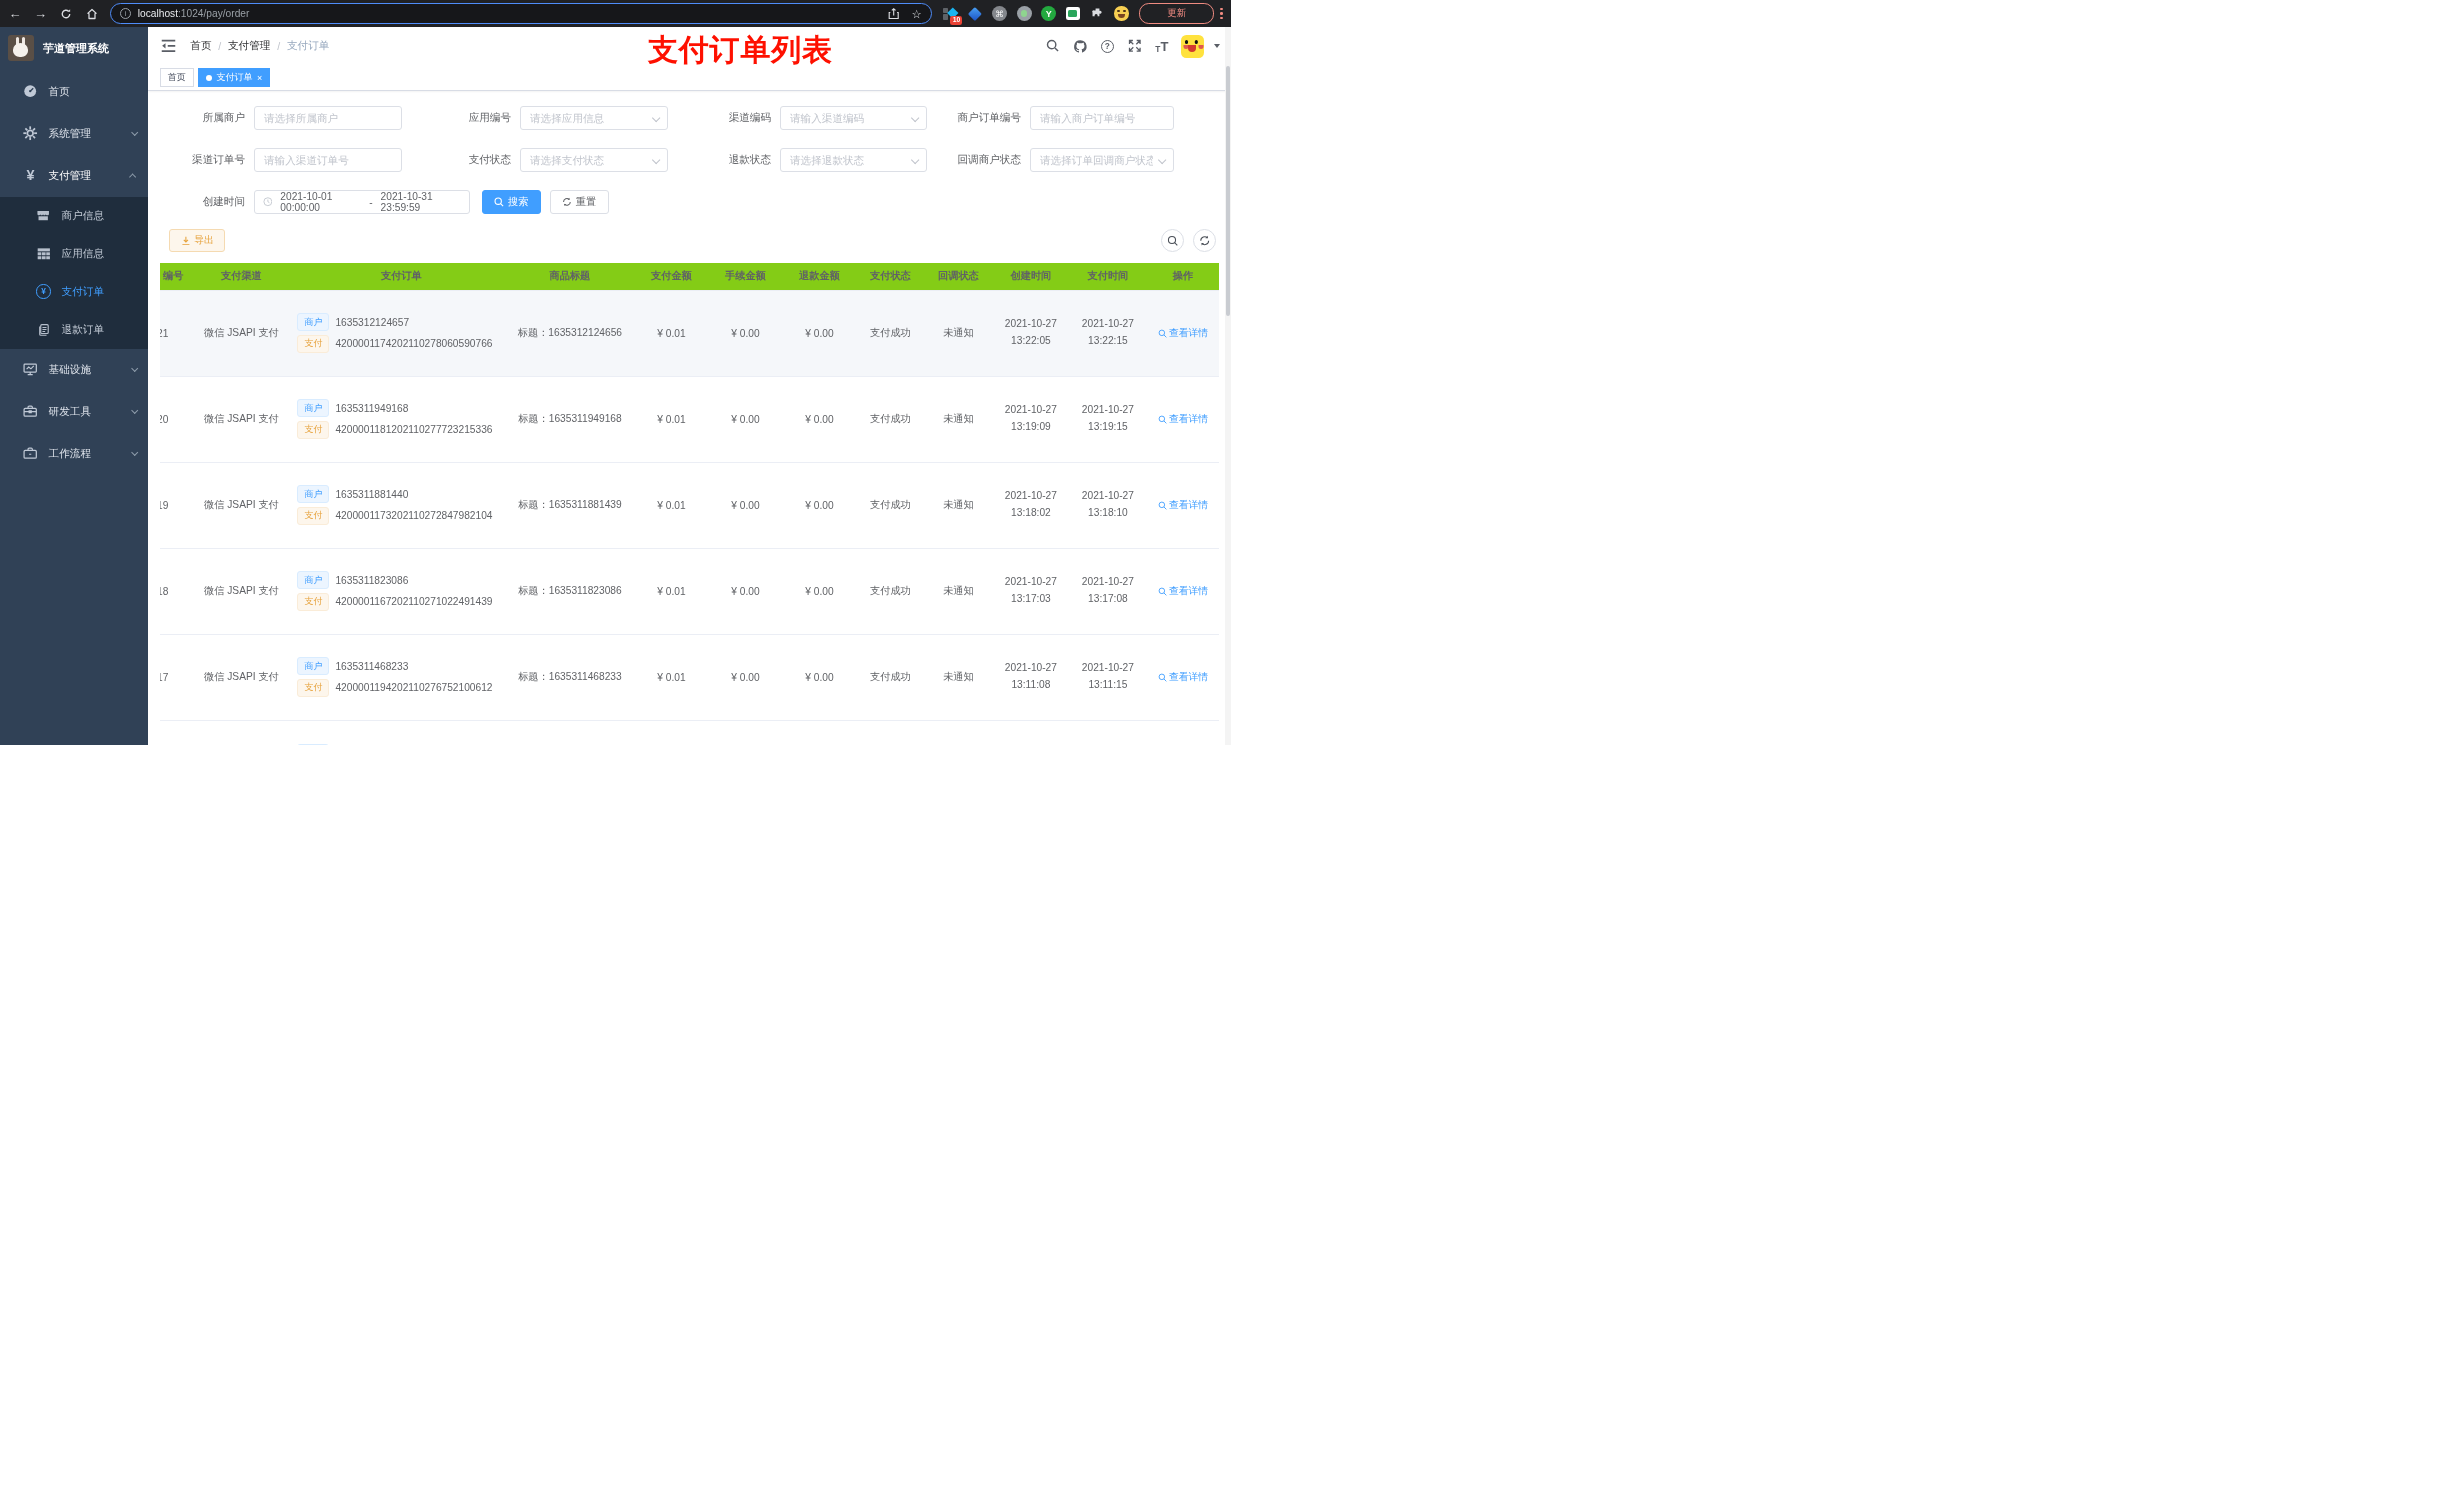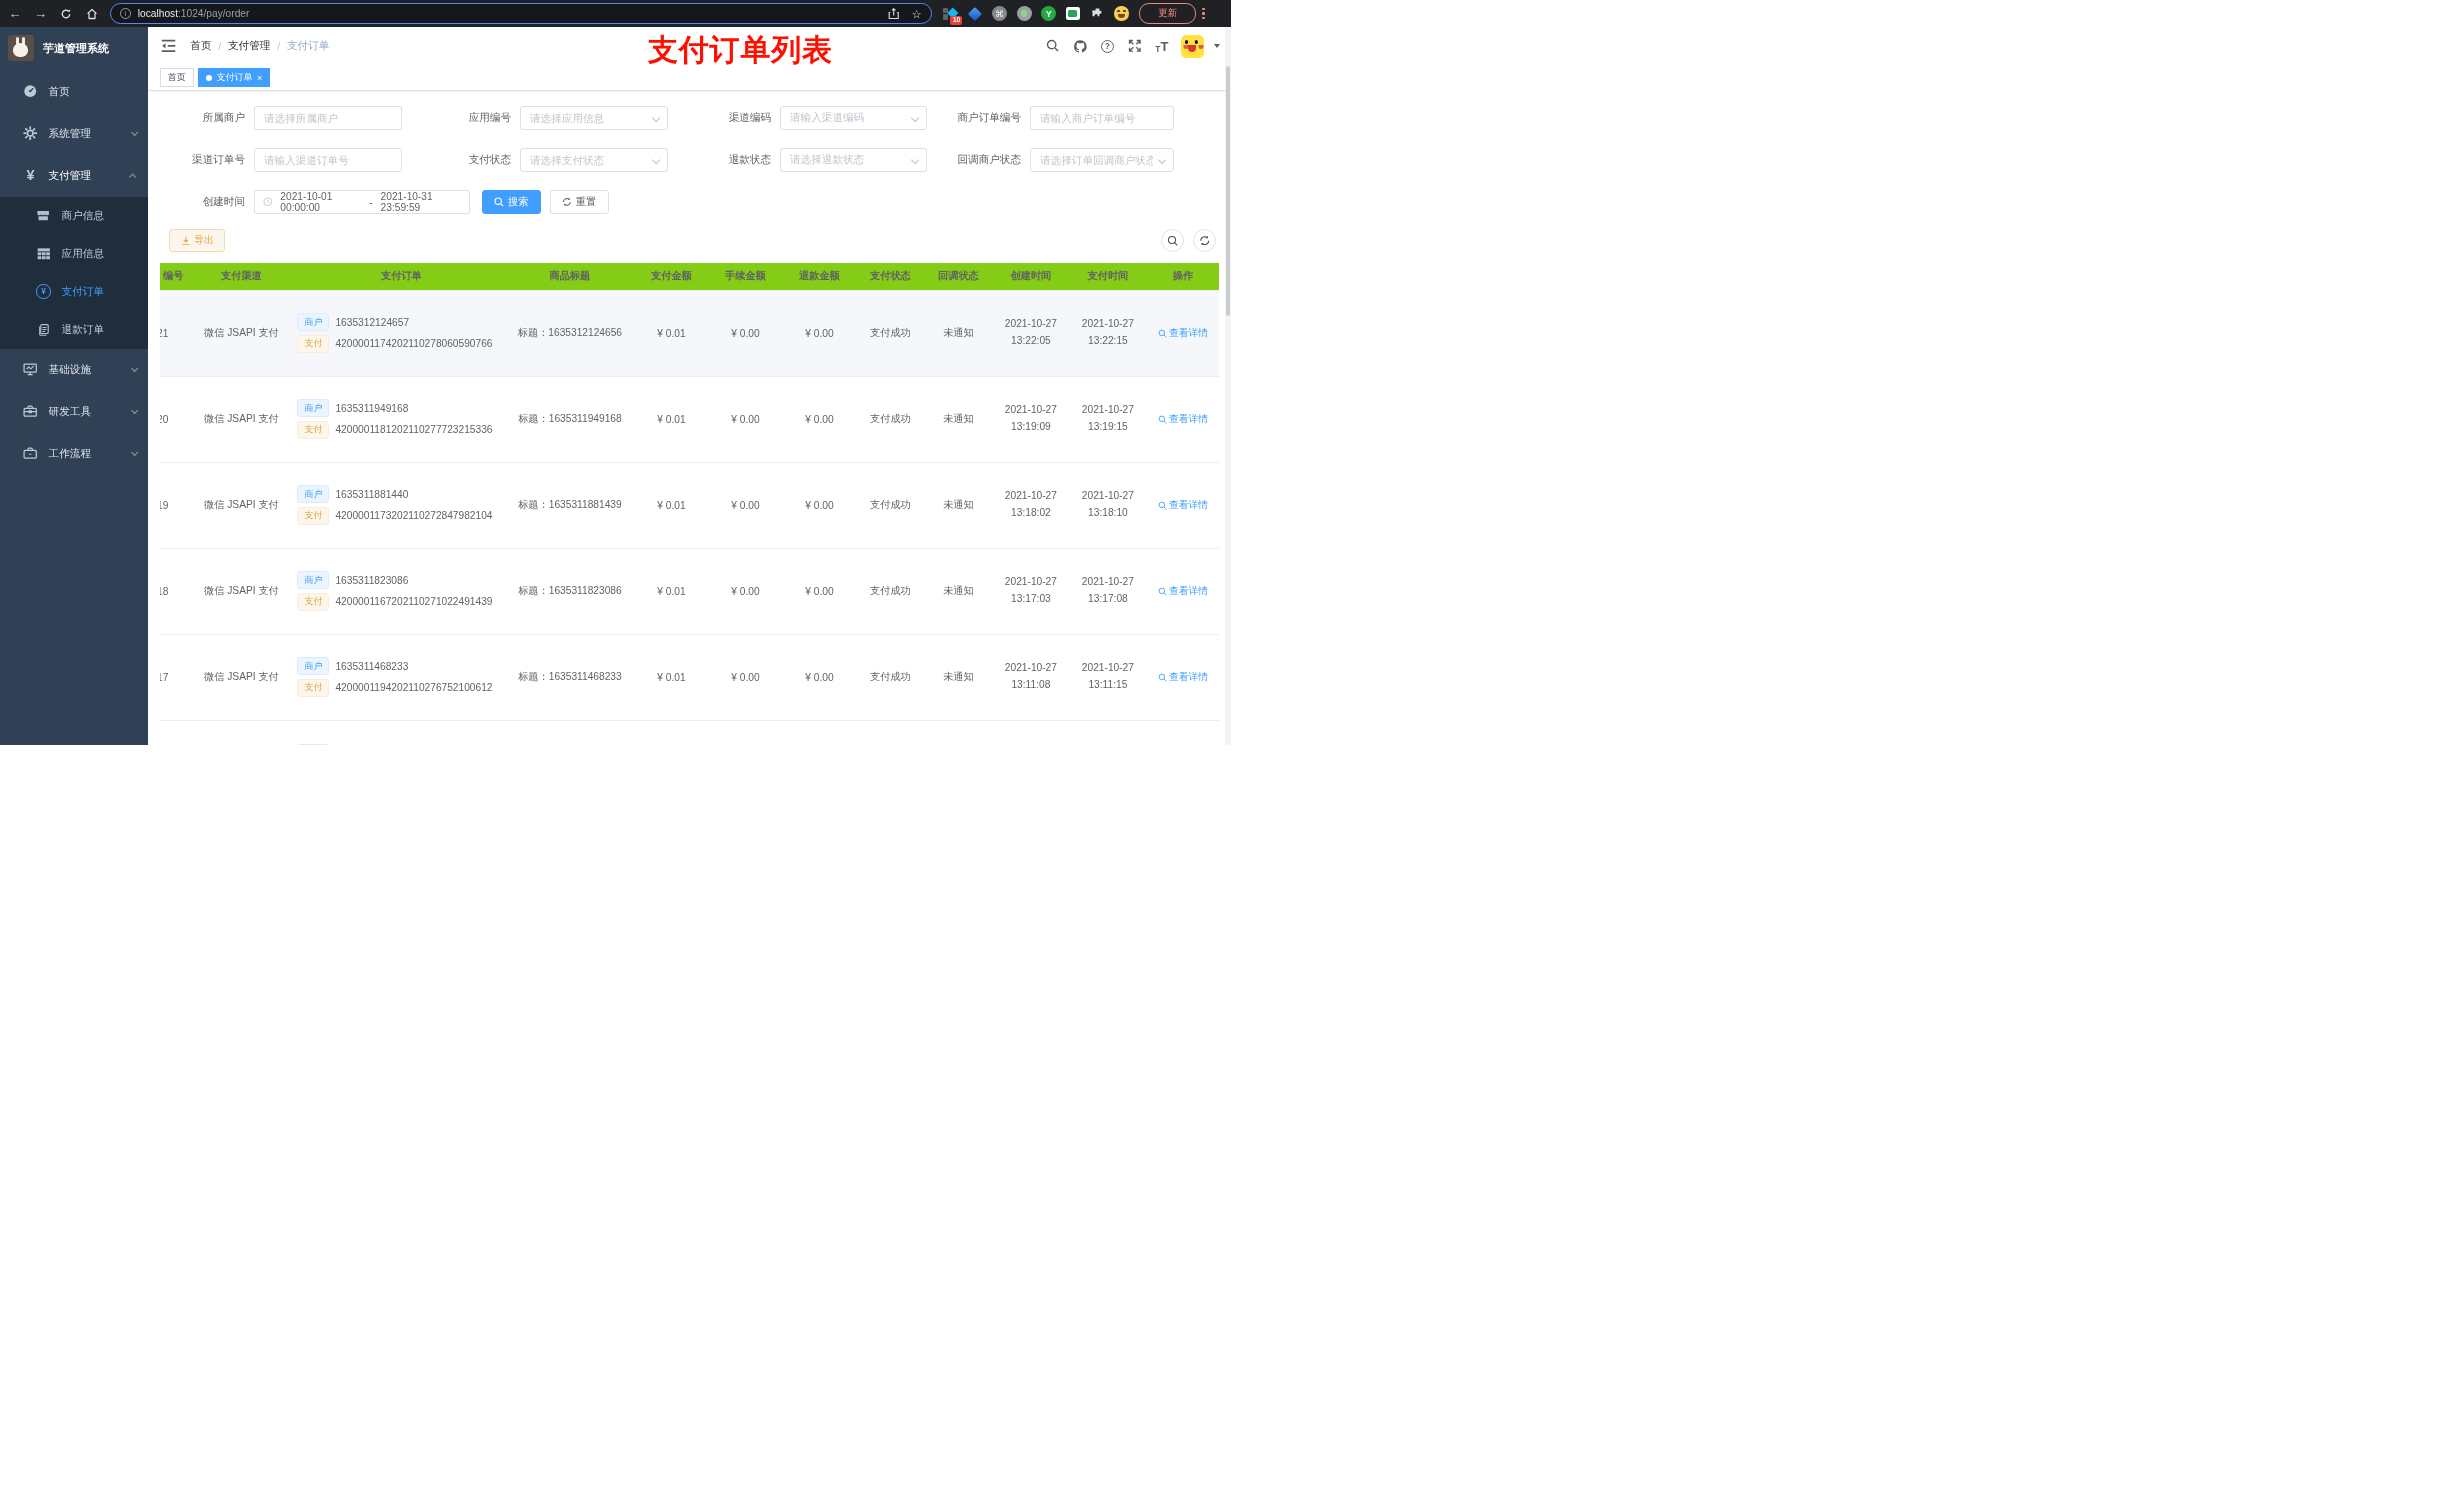--- a/index.html
+++ b/index.html
@@ -31,21 +31,21 @@
   .circ.dot { background:#9aa0a6; }
   .circ.dot::after { content:""; width:6.8px; height:6.8px; border-radius:50%; background:#8fd48f; }
   .circ.green { background:#23a93f; color:#fff; font-weight:bold; font-size:9px; }
   .chat-ext { width:13.6px; height:13.6px; background:#fff; border-radius:2.3px; display:flex; align-items:center; justify-content:center; }
   .chat-ext i { width:9px; height:7.6px; background:#2aa65c; border-radius:1.5px; }
   .puzzle { color:#dadce0; }
   .face-ext { width:14.4px; height:14.4px; border-radius:50%; background:#f7cf52; position:relative; }
   .face-ext::before { content:""; position:absolute; left:3px; top:3.8px; width:2.3px; height:2.3px; border-radius:50%; background:#4a3118; box-shadow:6px 0 #4a3118; }
   .face-ext::after { content:""; position:absolute; left:3.8px; top:7.6px; width:6.8px; height:3.8px; border-radius:0 0 6px 6px; background:#7a4420; }
   .update-chip { margin-left:10.6px; border:0.8px solid #ef8b81; color:#f28b82; font-size:9.5px; border-radius:9.8px;
-    padding:3px 18px; white-space:nowrap; }
+    padding:3px 27px; white-space:nowrap; }
   .chrome-menu { margin:0 7.6px 0 6px; display:flex; flex-direction:column; gap:1.9px; }
   .chrome-menu i { width:2.7px; height:2.7px; border-radius:50%; background:#f28b82; }
 
   
   .main-row { position:absolute; top:27px; left:0; width:1231px; height:718px; display:flex; }
   .sidebar { width:148px; height:718px; background:#304156; flex:0 0 auto; }
   .content { position:relative; width:1083px; height:718px; background:#fff; }
 
   
   .logo-row { height:42px; display:flex; align-items:center; padding-left:8px; }
@@ -106,21 +106,21 @@
   .fg { display:flex; align-items:center; }
   .fg label { text-align:right; padding-right:9px; color:#606266; white-space:nowrap; }
   .lw1 { width:94px; } .lw2 { width:118px; } .lw3 { width:112px; } .lw4 { width:103px; }
   .ctrl { position:relative; height:24px; }
   .ctrl input { width:100%; height:24px; border:0.8px solid #dcdfe6; border-radius:3px; padding:0 9px; font-size:10.6px;
     color:#606266; outline:none; font-family:inherit; background:#fff; }
   .ctrl input::placeholder { color:#c0c4cc; }
   .ctrl.arrow input { padding-right:19.7px; }
   .ctrl.arrow::after { content:""; position:absolute; right:8.3px; top:9px; width:5.3px; height:5.3px;
     border-right:1.1px solid #c0c4cc; border-bottom:1.1px solid #c0c4cc; transform:rotate(45deg); pointer-events:none; }
-  .w196 { width:148px; } .w194 { width:147px;font-family:Liberation Mono, monospace; } .w190 { width:144px; }
+  .w196 { width:148px; } .w194 { width:147px; } .w190 { width:144px; }
   .date-range { width:216px; height:24px; border:0.8px solid #dcdfe6; border-radius:3px; display:flex; align-items:center;
     padding:0 7.6px; color:#606266; font-size:10.2px; gap:8px; cursor:text; }
   .date-range .sep { color:#606266; }
   .btn { height:24px; border-radius:3px; display:inline-flex; align-items:center; justify-content:center; gap:3.8px;
     font-size:10.2px; cursor:pointer; border:0.8px solid #dcdfe6; background:#fff; color:#606266; padding:0 11.4px; }
   .btn.primary { background:#409eff; border-color:#409eff; color:#fff; }
   .btn-search { margin-left:12px; }
   .btn-reset { margin-left:9px; }
 
   

